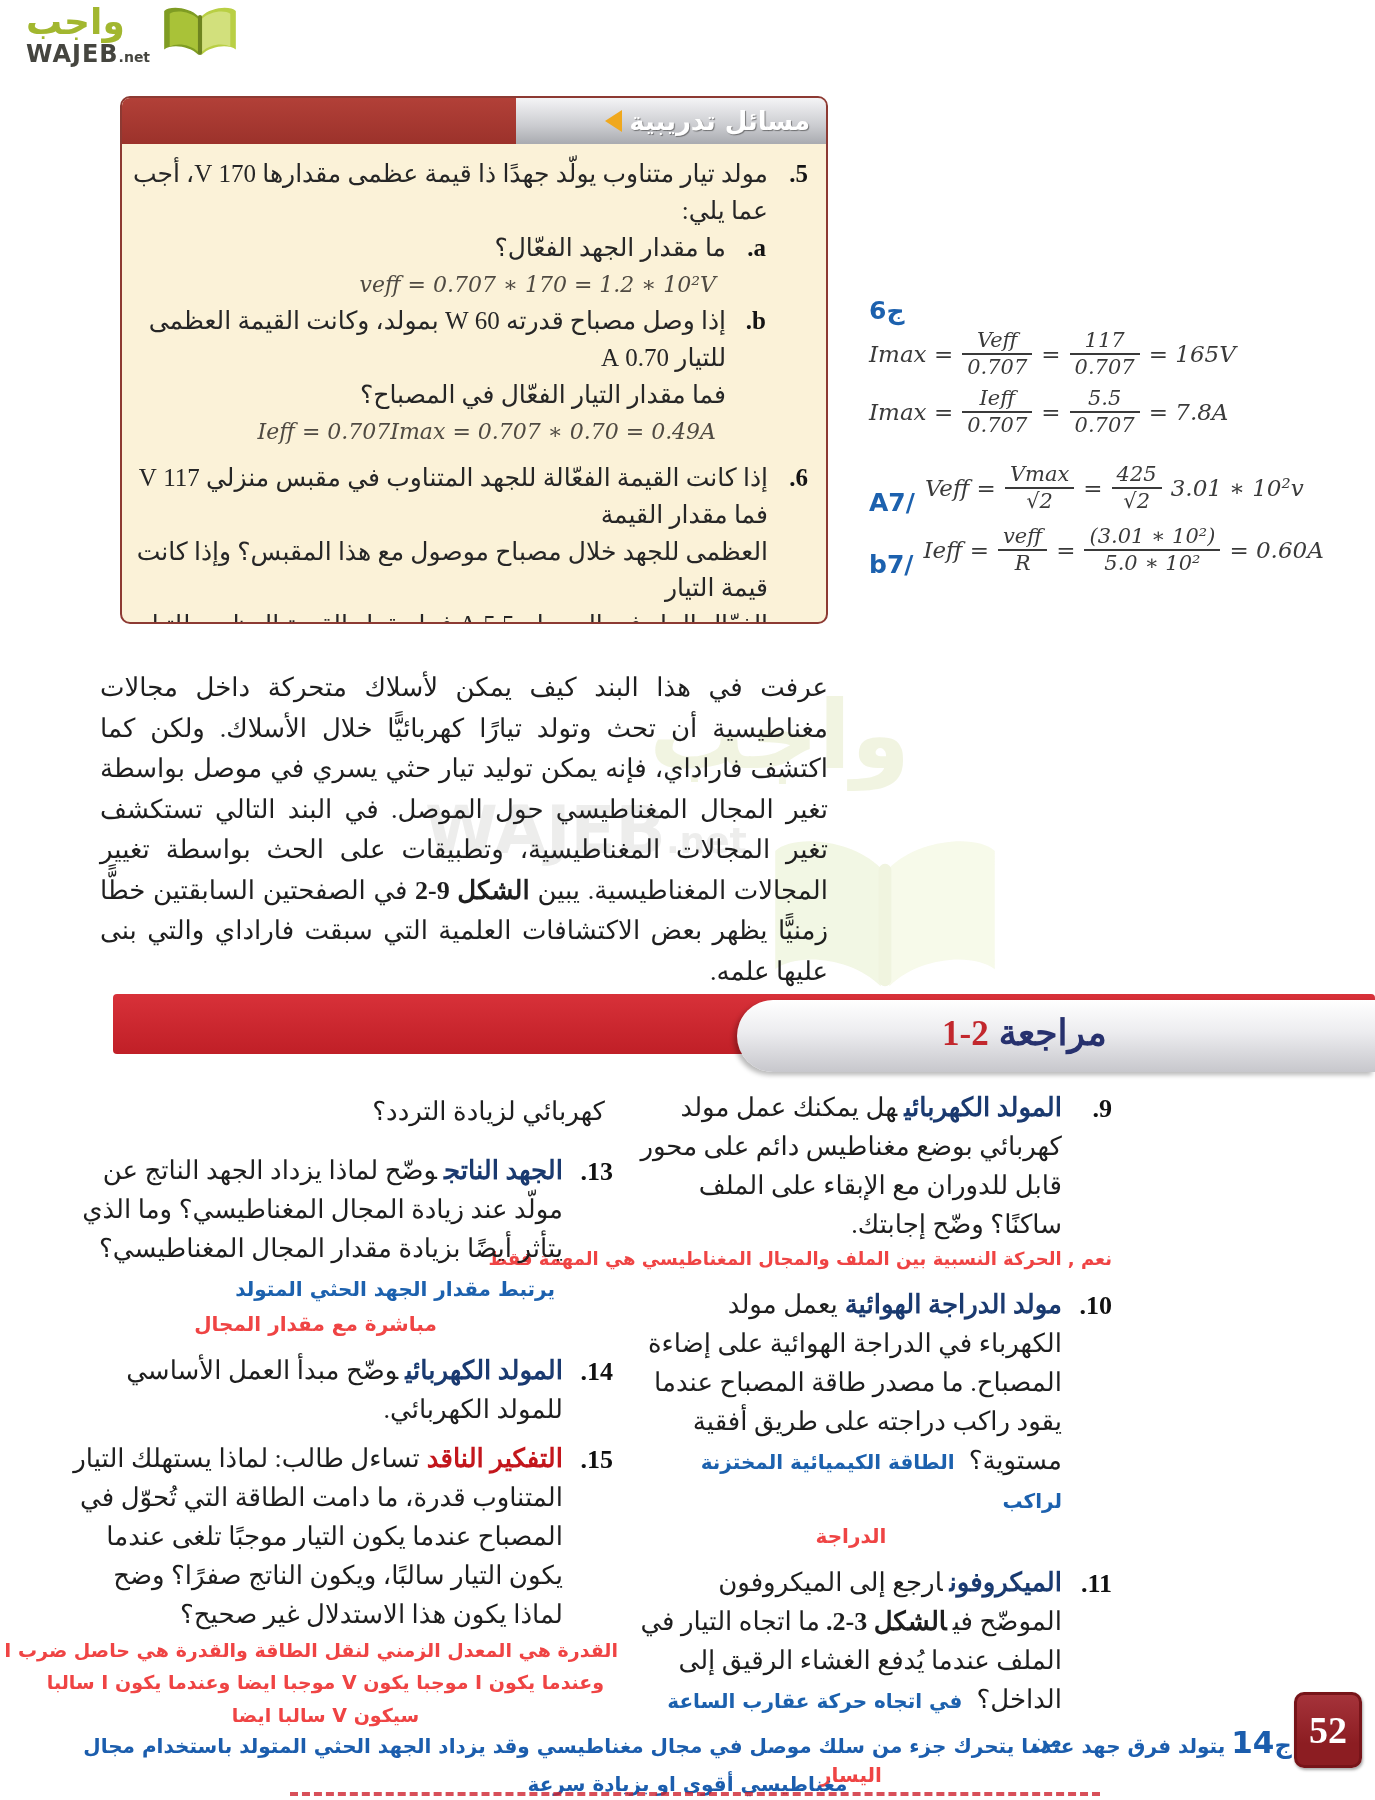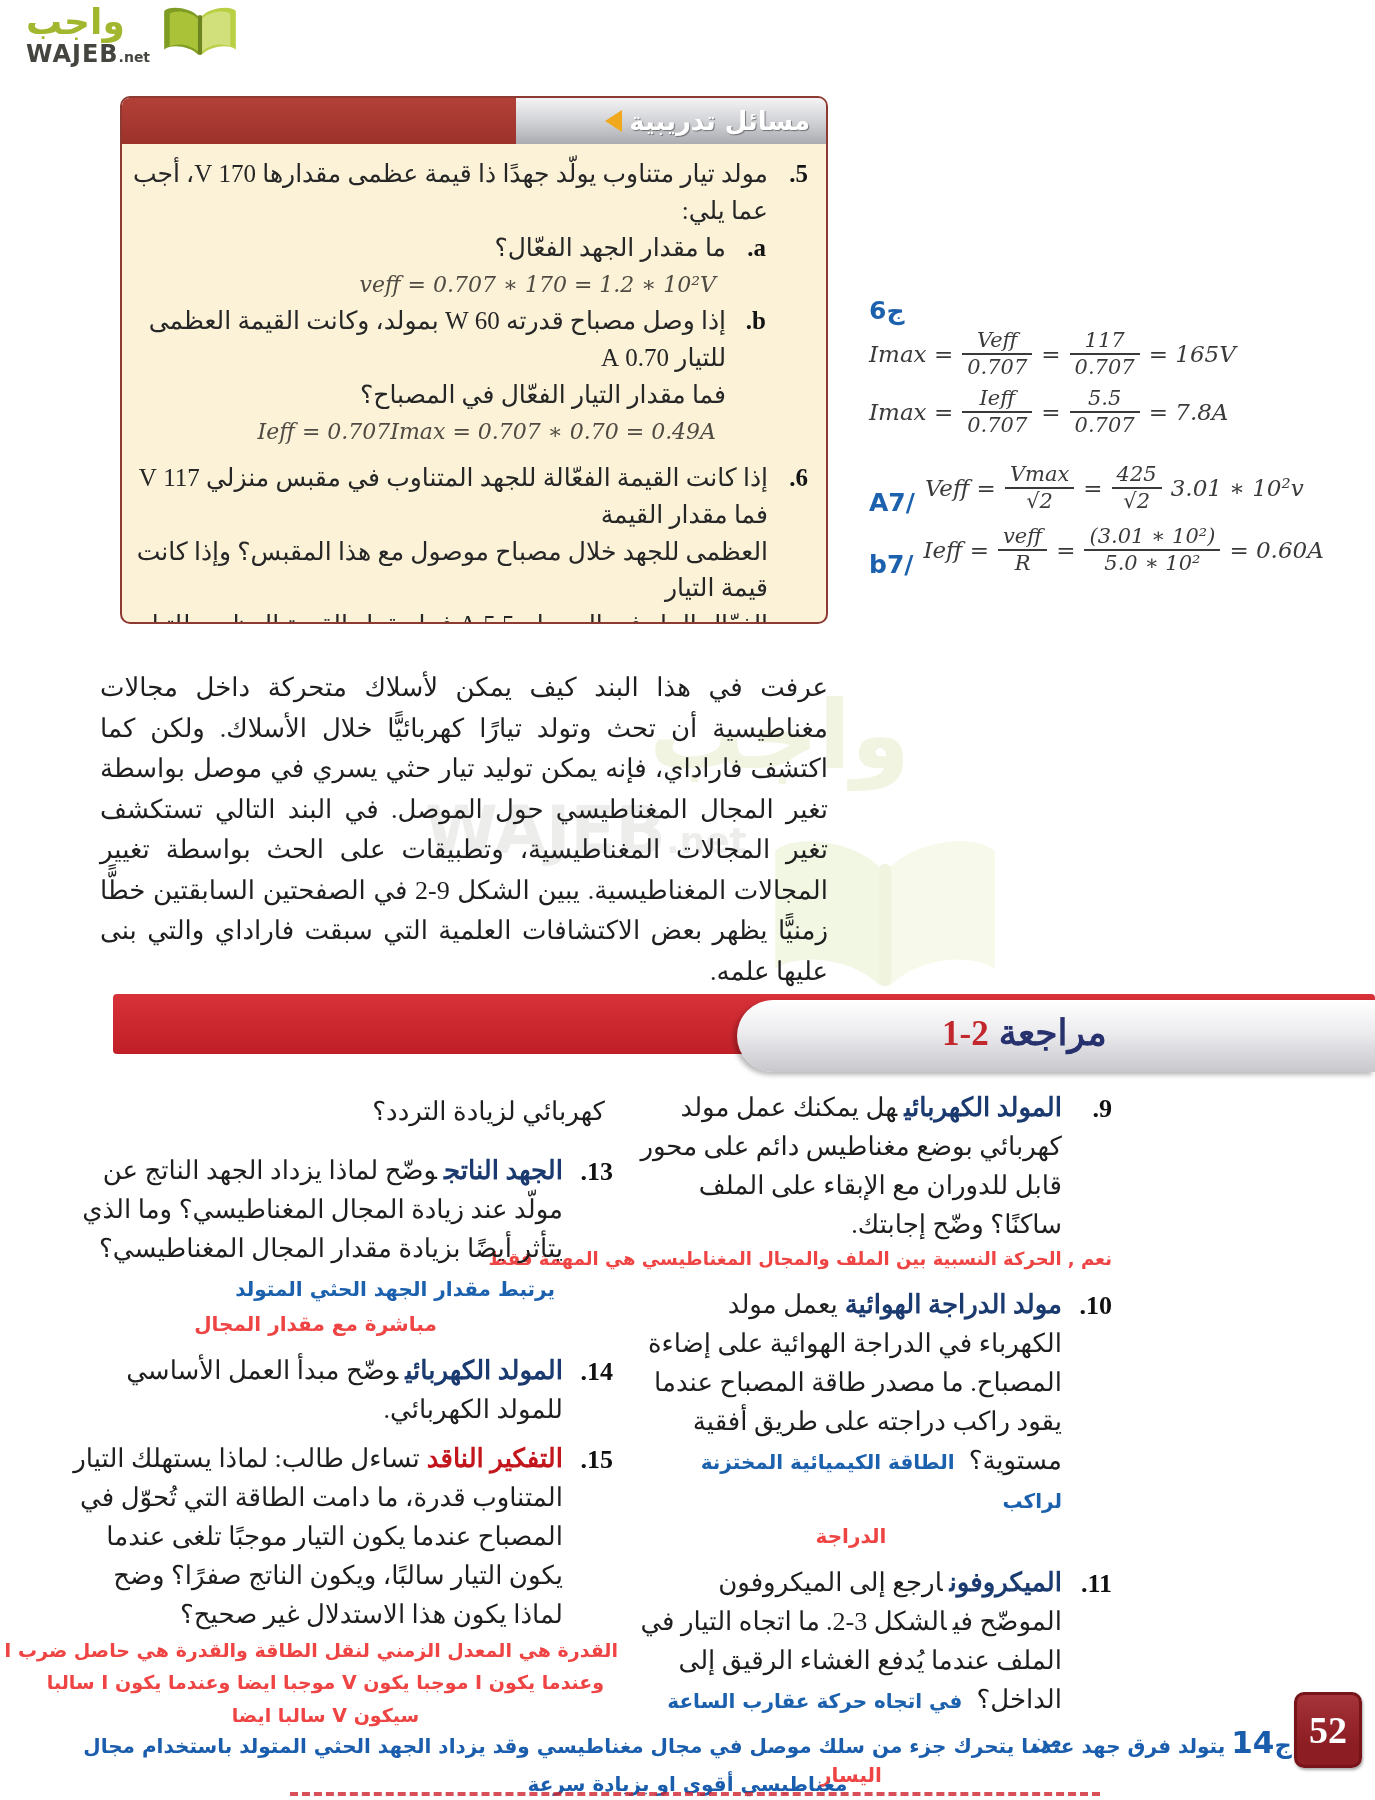--- a/index.html
+++ b/index.html
@@ -40,21 +40,21 @@
   .sa-row{display:flex;align-items:flex-end;gap:10px;}
   
   .wm{position:absolute;left:420px;top:680px;width:640px;height:330px;opacity:.33;pointer-events:none;}
   .wm-ar{position:absolute;right:150px;top:0;font-size:95px;font-weight:bold;color:#b9c86a;opacity:.6;font-family:"DejaVu Sans",sans-serif;}
   .wm-en{position:absolute;left:5px;top:112px;font-size:66px;font-weight:bold;color:#a5a5a0;opacity:.6;font-family:"DejaVu Sans",sans-serif;}
   .wm-en .tld{font-size:36px;}
   .wm-book{position:absolute;right:0;top:150px;opacity:.55;}
   
   .paragraph{position:absolute;left:100px;top:642px;width:728px;direction:rtl;text-align:justify;
         font-size:26px;line-height:1.56;color:#1f1f1f;}
-  .bold{font-weight:normal;}
+  .bold{font-weight:bold;}
   
   .banner{position:absolute;left:113px;top:994px;width:1262px;height:60px;
         background:linear-gradient(180deg,#d83139,#c01f27);border-radius:4px;}
   .capsule{position:absolute;right:0;top:6px;width:638px;height:72px;
         background:linear-gradient(180deg,#ffffff 0%,#ececef 45%,#c7c7cc 100%);
         border-radius:40px 0 0 40px;box-shadow:-3px 3px 5px rgba(0,0,0,.28);}
   .banner-title{position:absolute;left:205px;top:12px;direction:ltr;display:flex;align-items:baseline;gap:10px;
         font-weight:bold;text-align:right;}
   .bnum{color:#c2272d;font-size:35px;}
   .bword{color:#27316e;font-size:36px;}

